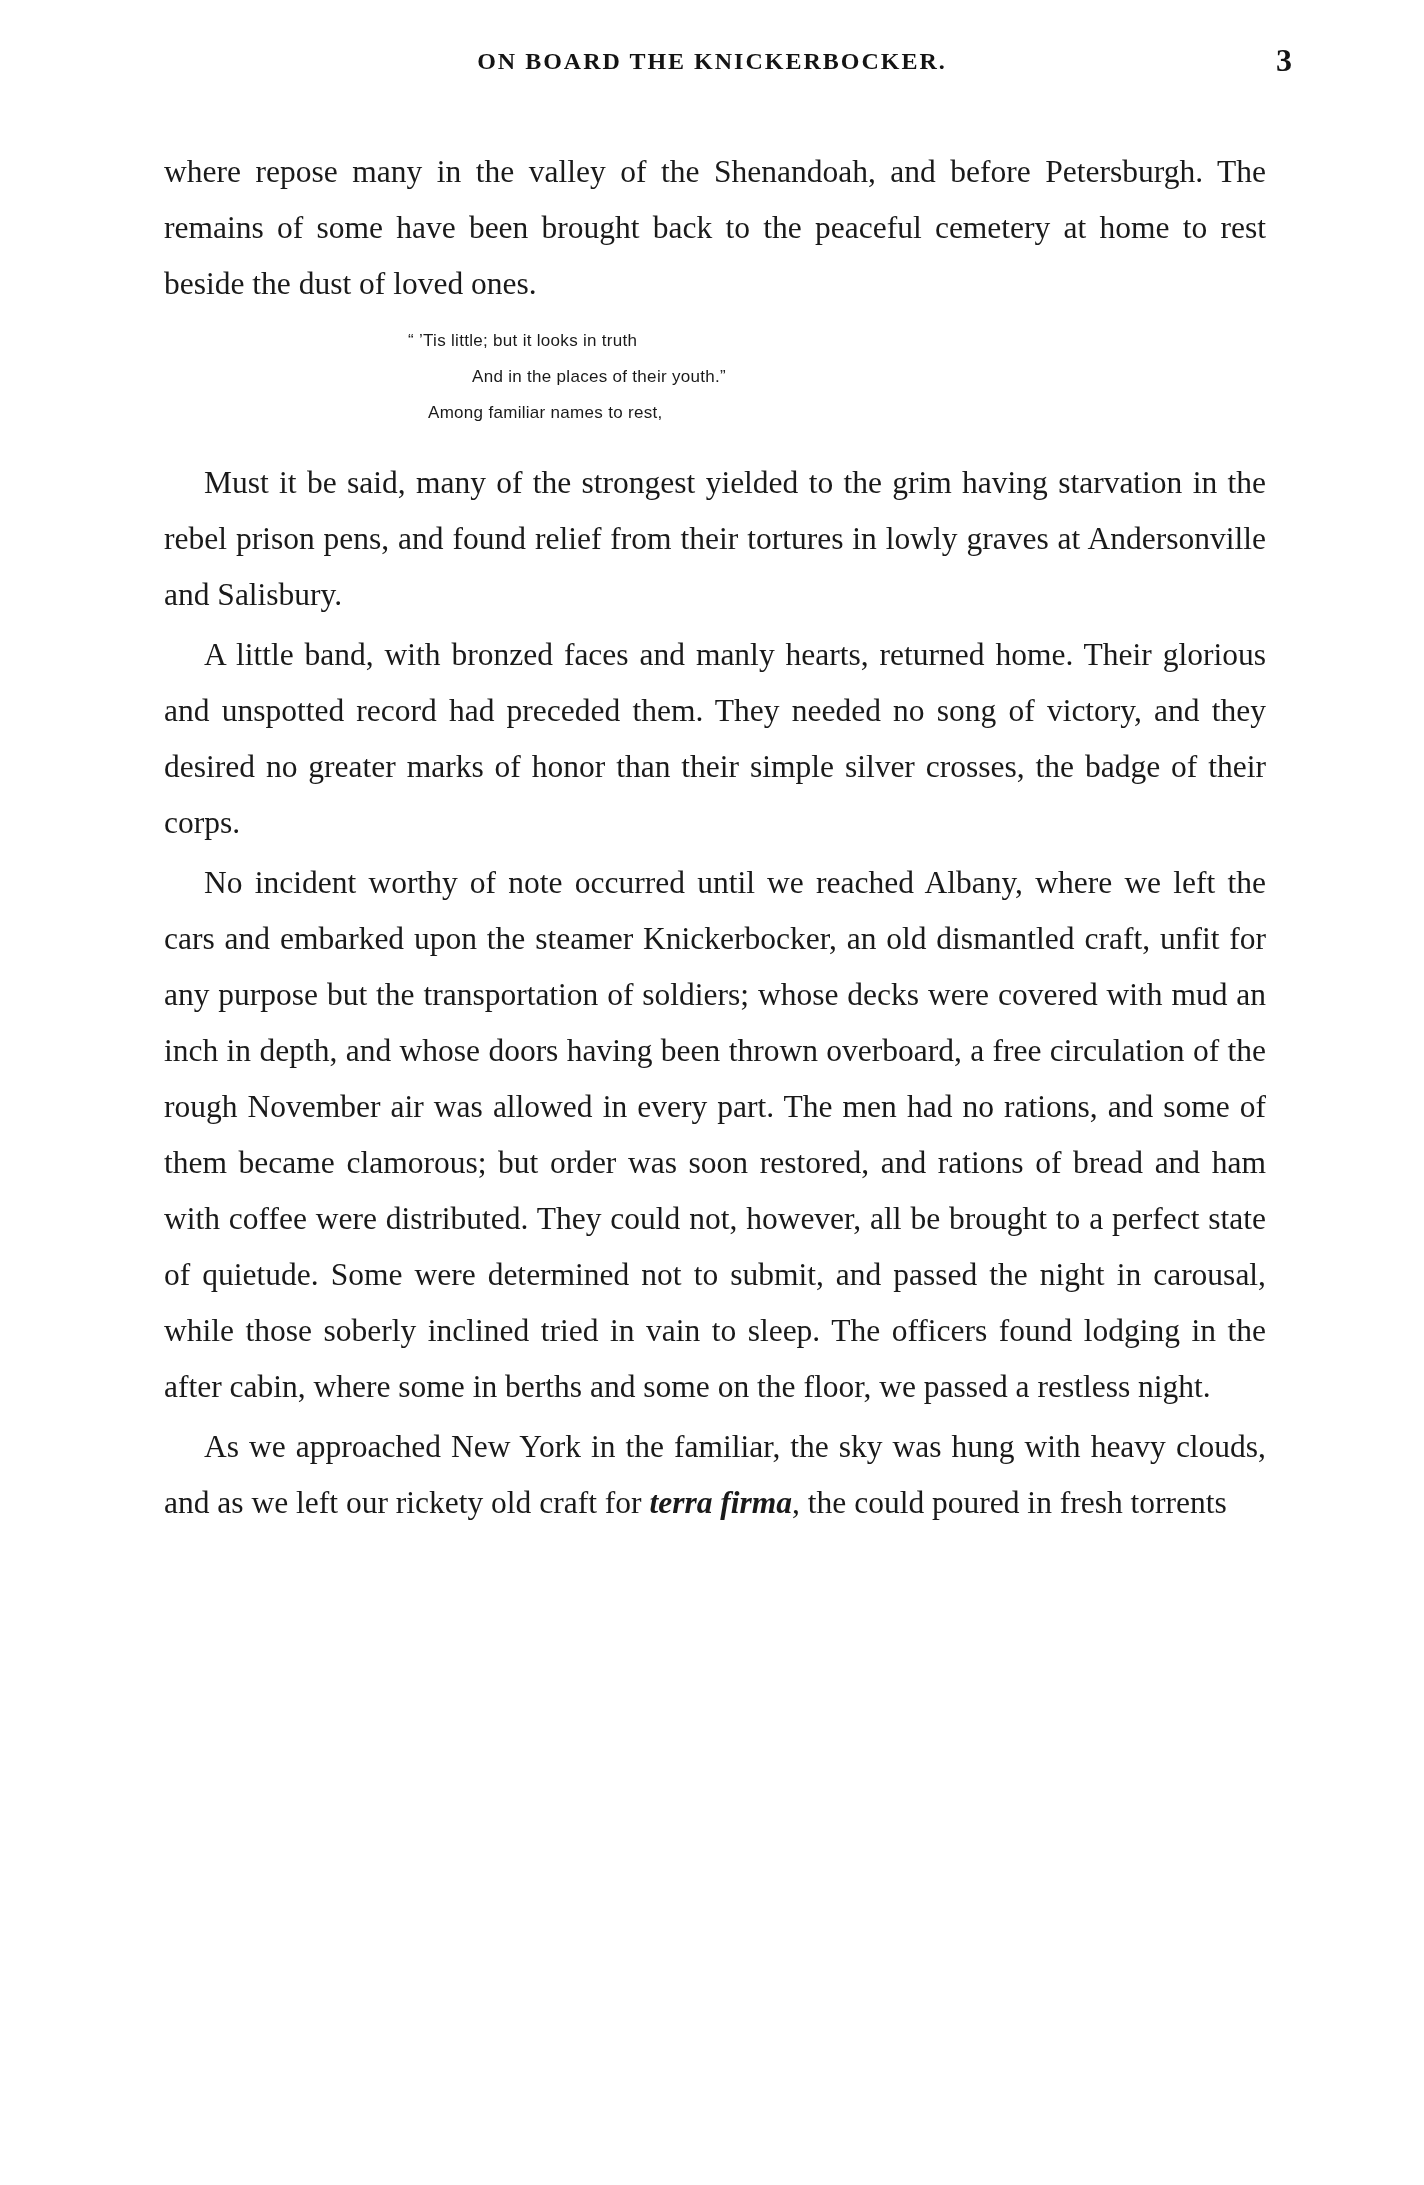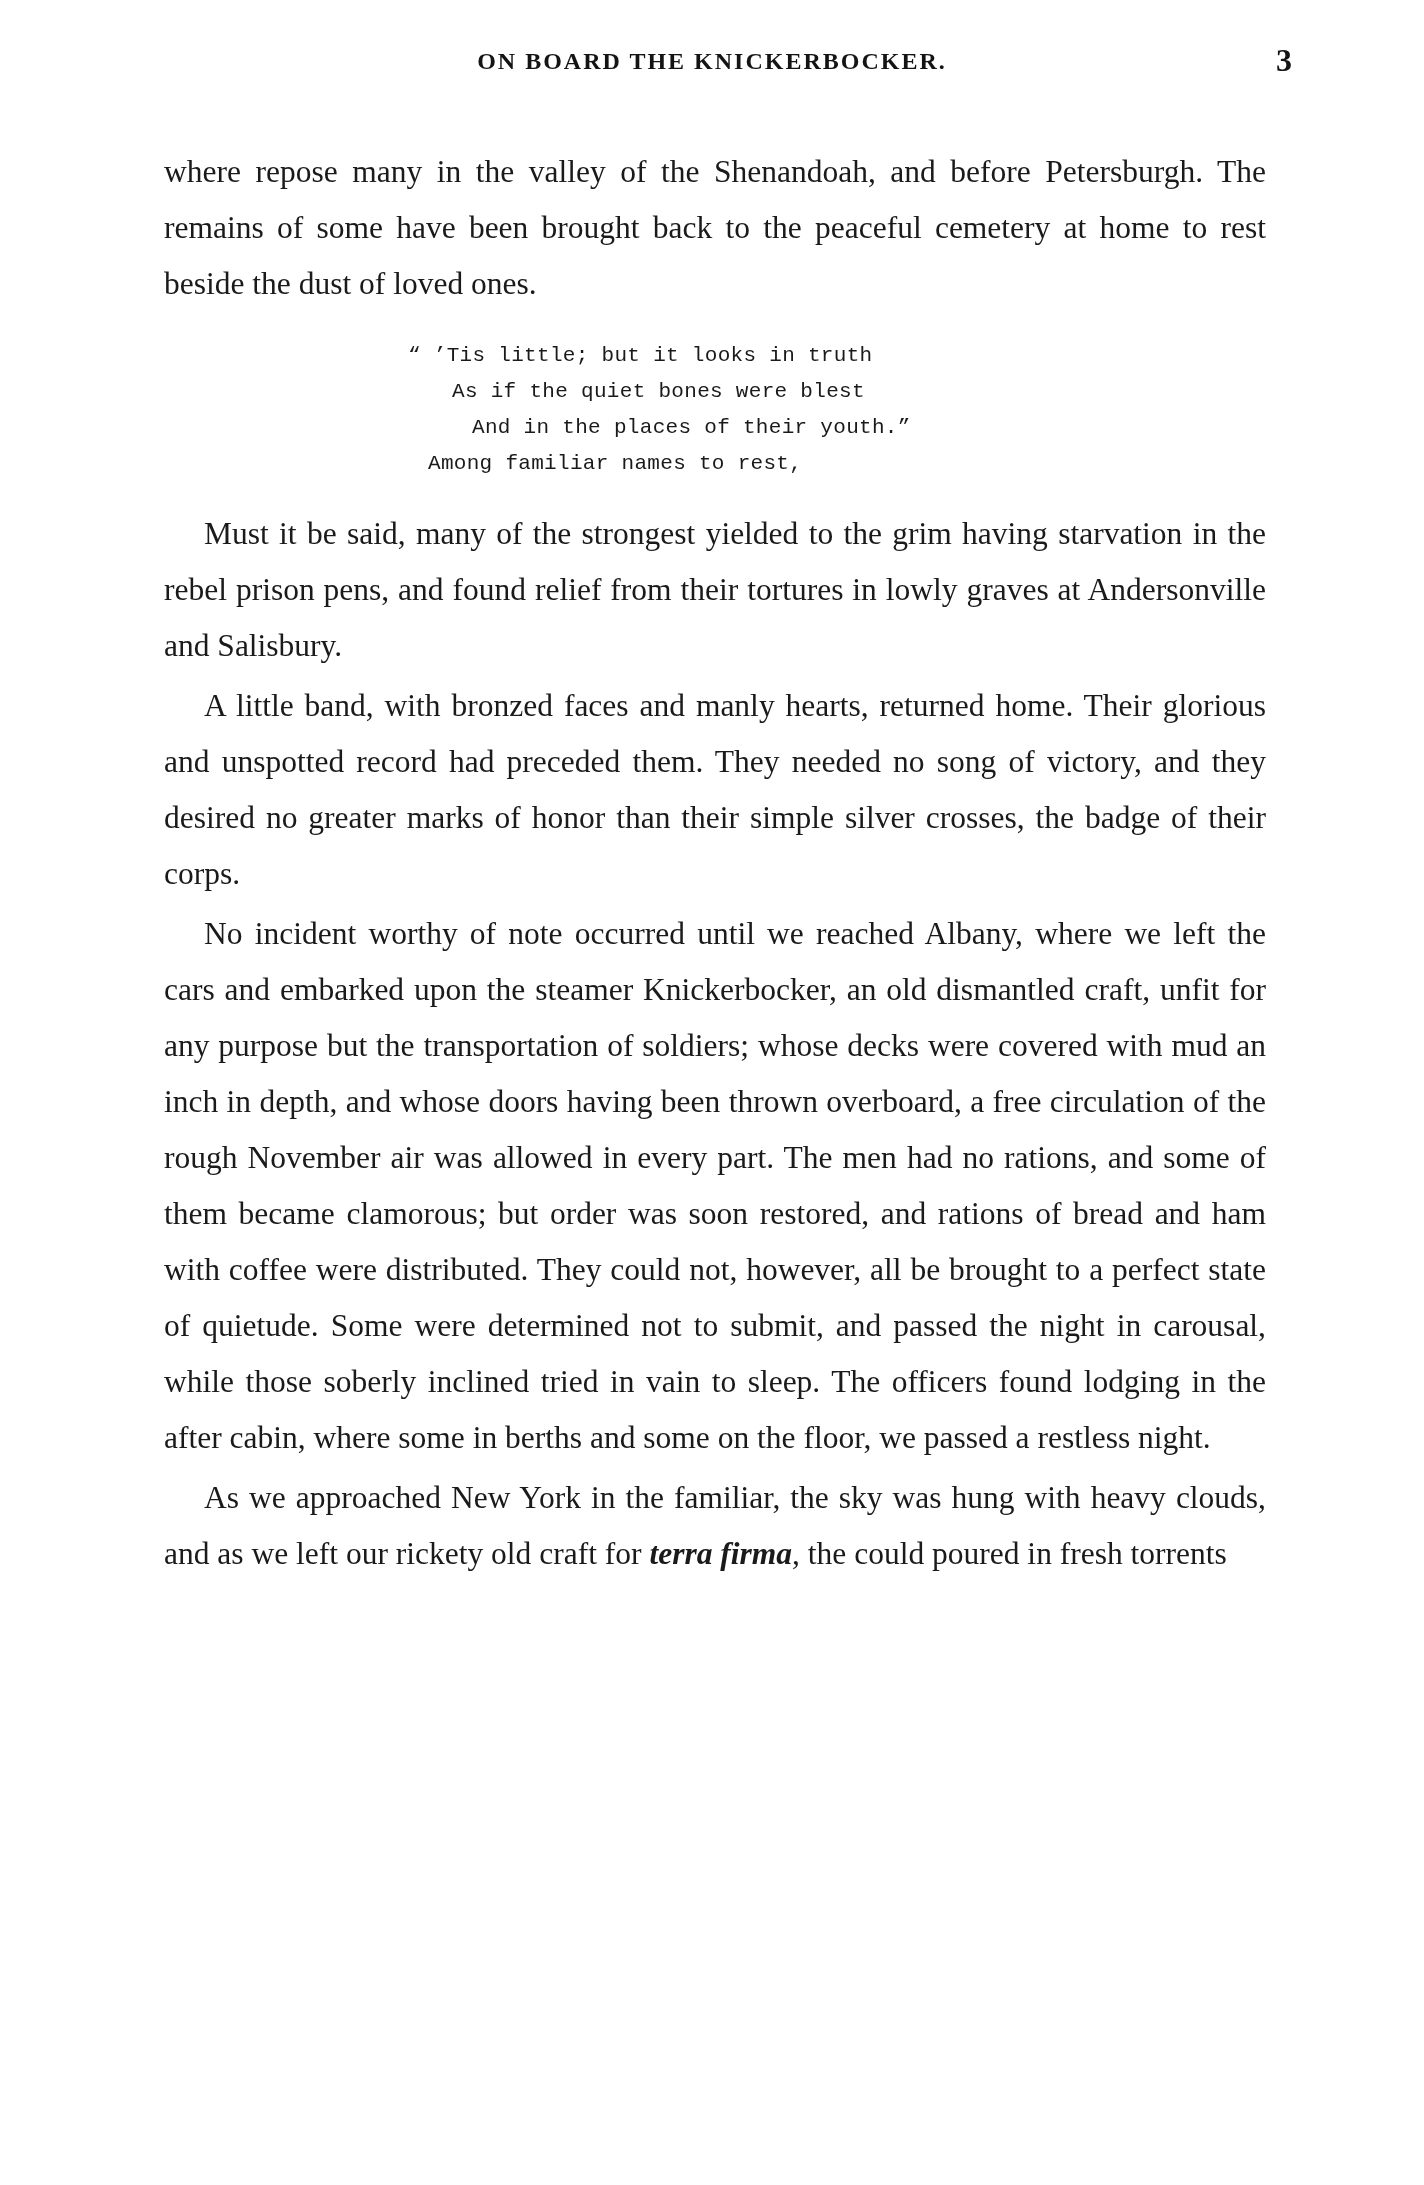--- a/index.html
+++ b/index.html
@@ -65,24 +65,24 @@
     color: #1a1a1a;
     -webkit-font-smoothing: antialiased;
   }
   p.para.indent {
     text-indent: 40px;
   }
   p.para.noindent {
     text-indent: 0;
   }
   .verse {
-    margin: 26px 0 24px 0;
-    font-size: 21px;
+    margin: 11px 0 24px 0;
+    font-size: 17px;
     line-height: 36px;
-    font-family: Liberation Mono, monospace;
+    font-family: Liberation Sans, sans-serif;
     color: #1a1a1a;
     letter-spacing: 0.3px;
   }
   .verse .vline {
     display: block;
     white-space: pre;
   }
   .verse .vline.l1 { margin-left: 248px; }
   .verse .vline.l2 { margin-left: 292px; }
   .verse .vline.l3 { margin-left: 268px; }
@@ -98,21 +98,20 @@
     <div class="running-head">ON BOARD THE KNICKERBOCKER.</div>
     <div class="page-number">3</div>
   </div>
 
   <div class="body-text">
 
     <p class="para noindent">where repose many in the valley of the Shenandoah, and before Petersburgh.  The remains of some have been brought back to the peaceful cemetery at home  to rest beside the dust of loved ones.</p>
 
     <div class="verse">
       <span class="vline l1">“ ’Tis little; but it looks in truth</span>
-      <span class="vline l2">As if the quiet bones were blest</span>
       <span class="vline l4">And in the places of their youth.”</span>
       <span class="vline l3">Among familiar names to rest,</span>
     </div>
 
     <p class="para indent">Must it be said, many of the strongest yielded to the grim having starvation in the rebel prison pens, and found relief from their tortures in lowly graves at Andersonville and Salisbury.</p>
 
     <p class="para indent">A little band, with bronzed faces and manly hearts, returned home.   Their glorious and unspotted record had preceded them.  They needed no song of victory, and they desired no greater marks of honor than their simple silver crosses, the badge of their corps.</p>
 
     <p class="para indent">No incident worthy of note occurred until we reached Albany, where we left the cars and embarked upon the steamer Knickerbocker, an old dismantled craft, unfit for any purpose but the transportation of soldiers; whose decks were covered with mud an inch in depth, and whose doors having been thrown overboard, a free circulation of the rough November air was allowed in every part. The men had no rations, and some of them became clamorous; but order was soon restored, and rations of bread and ham with coffee were distributed.   They could not, however, all be brought to a perfect state of quietude.   Some were determined not to submit, and passed the night in carousal, while those soberly inclined tried in vain to sleep. The officers found lodging in the after cabin, where some in berths and some on the floor, we passed a restless night.</p>
 

